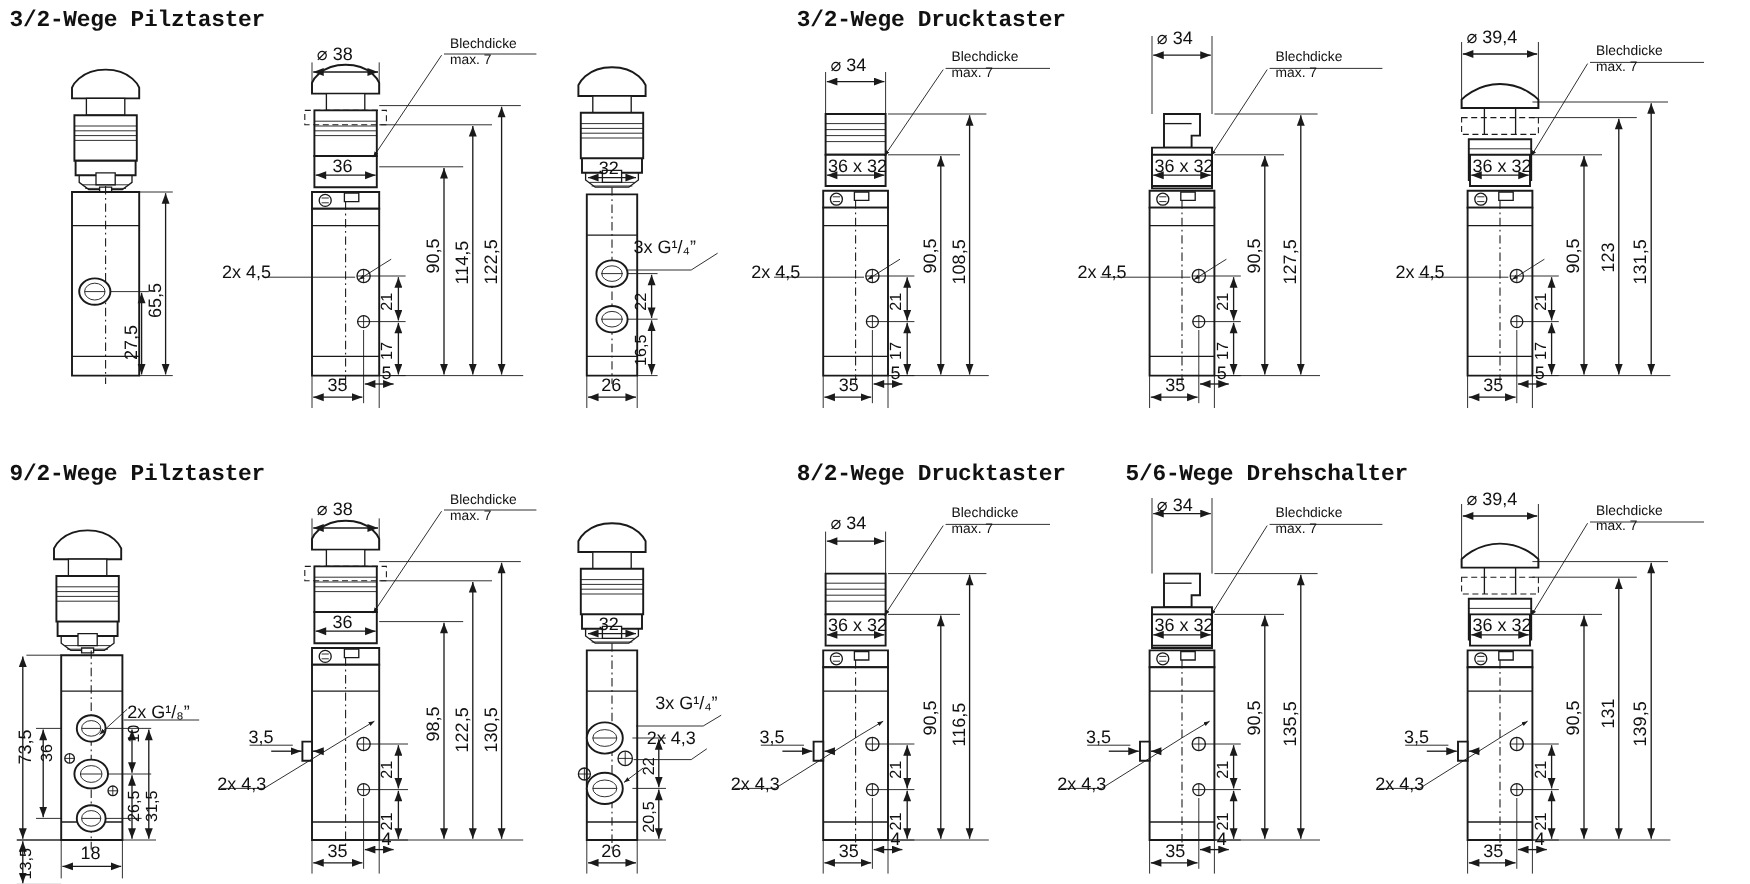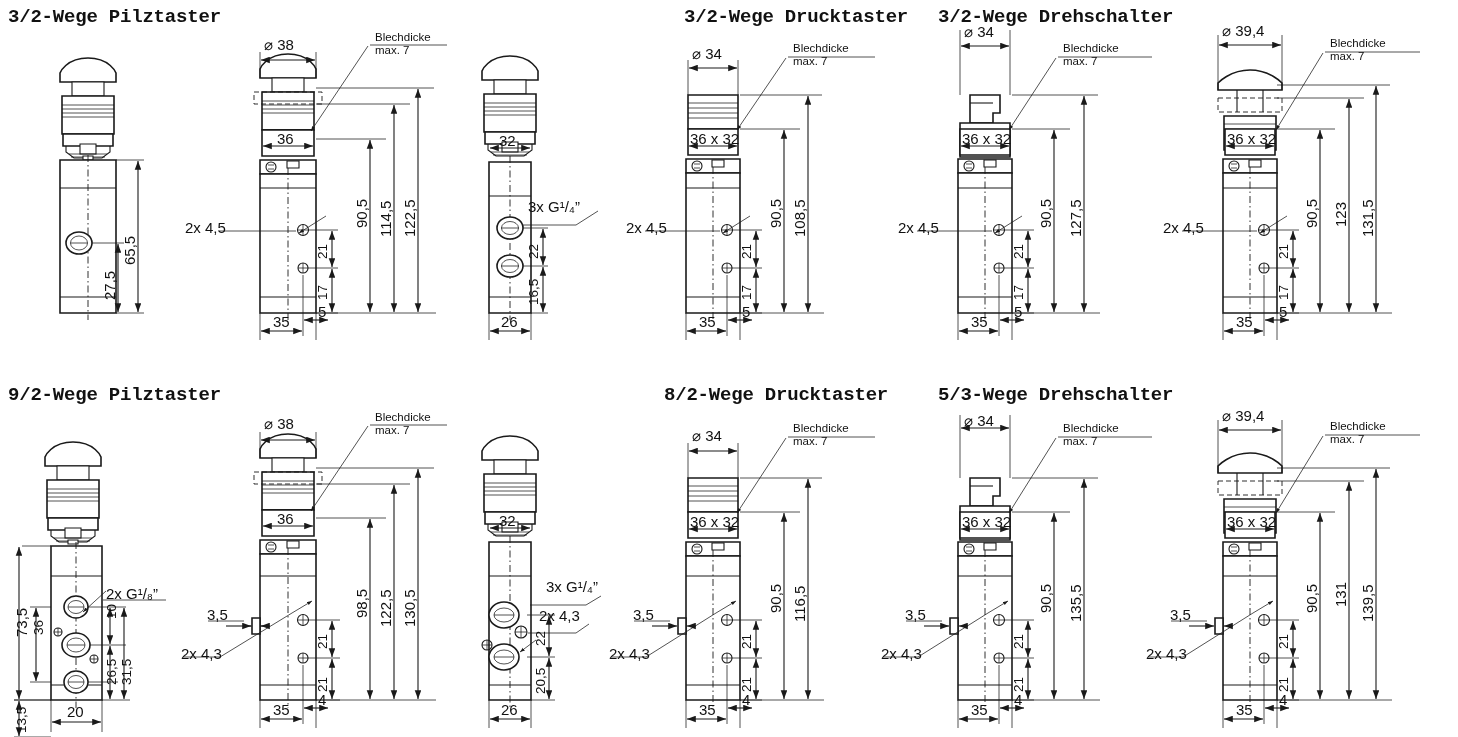--- a/index.html
+++ b/index.html
@@ -595,26 +595,25 @@
 
       <path class="thin" d="M1223,700 L1223,728 M1277,700 L1277,728 M1264,665 L1264,724"></path>
       <path class="ln" marker-start="url(#ahb)" marker-end="url(#ah)" d="M1224,719 L1263,719"></path>
       <path class="ln" marker-start="url(#ahb)" marker-end="url(#ah)" d="M1265,708 L1289,708"></path>
       <path class="thin" d="M1325,435 L1420,435"></path>
       <path class="thin" marker-end="url(#ahs)" d="M1323,436 L1276,513"></path>
     </g>
   </svg>
 
   <div class="title" style="left:8px;top:6px;">3/2-Wege Pilztaster</div>
-  <div class="title" style="left:684px;top:6px;text-align:center;">3/2-Wege Drucktaster</div>
-  <div class="title" style="left:938px;top:6px;">3/2-Wege Drehschalter</div>
+  <div class="title" style="left:664px;top:6px;text-align:center;">3/2-Wege Drucktaster</div>
 
   <div class="title" style="left:8px;top:384px;">9/2-Wege Pilztaster</div>
   <div class="title" style="left:664px;top:384px;">8/2-Wege Drucktaster</div>
-  <div class="title" style="left:938px;top:384px;">5/3-Wege Drehschalter</div>
+  <div class="title" style="left:938px;top:384px;">5/6-Wege Drehschalter</div>
 
   <div class="note" style="left:375px;top:31px;"><span>Blechdicke</span><br><span>max. 7</span></div>
   <div class="note" style="left:793px;top:42px;"><span>Blechdicke</span><br><span>max. 7</span></div>
   <div class="note" style="left:1063px;top:42px;"><span>Blechdicke</span><br><span>max. 7</span></div>
   <div class="note" style="left:1330px;top:37px;"><span>Blechdicke</span><br><span>max. 7</span></div>
 
   <div class="note" style="left:375px;top:411px;"><span>Blechdicke</span><br><span>max. 7</span></div>
   <div class="note" style="left:793px;top:422px;"><span>Blechdicke</span><br><span>max. 7</span></div>
   <div class="note" style="left:1063px;top:422px;"><span>Blechdicke</span><br><span>max. 7</span></div>
   <div class="note" style="left:1330px;top:420px;"><span>Blechdicke</span><br><span>max. 7</span></div>
@@ -670,21 +669,21 @@
   <div class="dim" style="left:1236px;top:313px;">35</div>
   <div class="dim" style="left:1279px;top:303px;">5</div>
 
   <div class="dim" style="left:106px;top:585px;">2x G¹/₈”</div>
   <div class="dim vert" style="left:13px;top:637px;">73,5</div>
   <div class="dim sm vert" style="left:31px;top:635px;">36</div>
   <div class="dim sm vert" style="left:104px;top:619px;">10</div>
   <div class="dim sm vert" style="left:104px;top:685px;">26,5</div>
   <div class="dim sm vert" style="left:119px;top:685px;">31,5</div>
   <div class="dim sm vert" style="left:14px;top:733px;">13,5</div>
-  <div class="dim" style="left:67px;top:703px;">20</div>
+  <div class="dim" style="left:67px;top:703px;">18</div>
 
   <div class="dim" style="left:264px;top:415px;">⌀ 38</div>
   <div class="dim" style="left:277px;top:510px;">36</div>
   <div class="dim vert" style="left:353px;top:618px;">98,5</div>
   <div class="dim vert" style="left:377px;top:627px;">122,5</div>
   <div class="dim vert" style="left:401px;top:627px;">130,5</div>
   <div class="dim" style="left:207px;top:606px;">3,5</div>
   <div class="dim" style="left:181px;top:645px;">2x 4,3</div>
   <div class="dim sm vert" style="left:315px;top:649px;">21</div>
   <div class="dim sm vert" style="left:315px;top:692px;">21</div>

